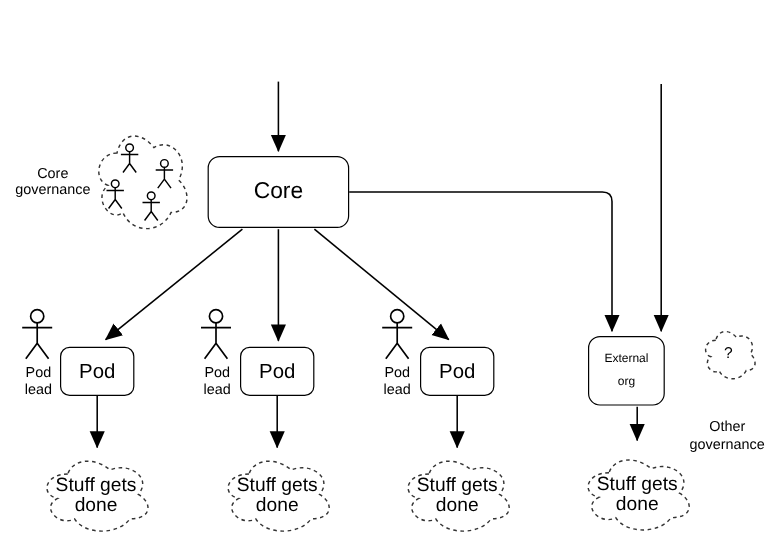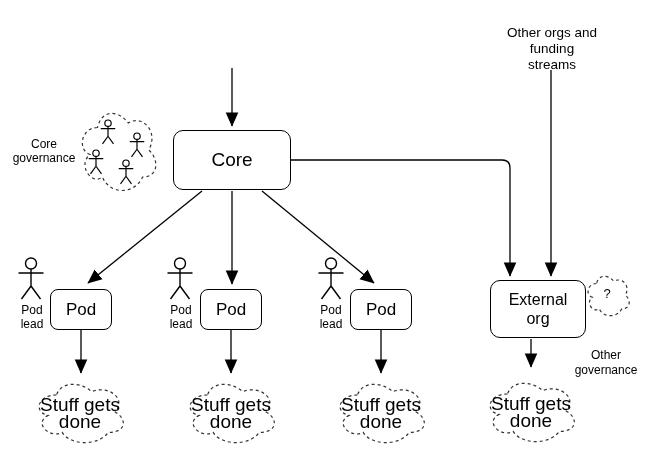--- a/index.html
+++ b/index.html
@@ -29,31 +29,31 @@
     justify-content: center;
     text-align: center;
     white-space: pre-line;
     line-height: 1.15;
   }
   .node.core   { left: 173px; top: 130px; width: 118px; height: 60px; border-radius: 10px; font-size: 19px; }
   .node.pod    { top: 289px; width: 62px; height: 41px; border-radius: 8px; font-size: 17px; }
   .node.pod1   { left: 50px; }
   .node.pod2   { left: 200px; }
   .node.pod3   { left: 350px; }
-  .node.ext    { left: 490px; top: 280px; width: 96px; height: 58px; border-radius: 10px; font-size: 16px; line-height: 19px; }
+  .node.ext    { left: 490px; top: 280px; width: 64px; height: 58px; border-radius: 10px; font-size: 10px; line-height: 19px; }
   .lbl {
     position: absolute;
     transform: translateX(-50%);
     text-align: center;
     white-space: pre-line;
     font-size: 13.5px;
     line-height: 16px;
   }
   .lbl.small { font-size: 12px; line-height: 13.5px; }
-  .lbl.cloudtext { font-size: 19px; line-height: 17px; }
+  .lbl.cloudtext { font-size: 16px; line-height: 17px; }
 </style>
 </head>
 <body>
 
 <div id="canvas">
 
   <svg width="648" height="461" viewBox="0 0 648 461">
     <defs>
       <marker id="arrow" viewBox="0 0 10 10" refX="9.5" refY="5" markerWidth="11" markerHeight="11" orient="auto-start-reverse">
         <path d="M 0 0.6 L 10 5 L 0 9.4 Z" fill="#000000"></path>
@@ -126,22 +126,20 @@
     <span>Pod</span>
   </div>
   <div class="node pod pod3">
     <span>Pod</span>
   </div>
   <div class="node ext">
     <span>External
 org</span>
   </div>
 
-  <div class="lbl" style="left:552px; top:25px;">Other orgs and
-funding streams</div>
   <div class="lbl small" style="left:44px; top:138px;">Core
 governance</div>
   <div class="lbl small" style="left:32px; top:304px;">Pod
 lead</div>
   <div class="lbl small" style="left:181px; top:304px;">Pod
 lead</div>
   <div class="lbl small" style="left:331px; top:304px;">Pod
 lead</div>
   <div class="lbl" style="left:607px; top:286px; font-size:13px;">?</div>
   <div class="lbl small" style="left:606px; top:348px; line-height:14.5px;">Other

